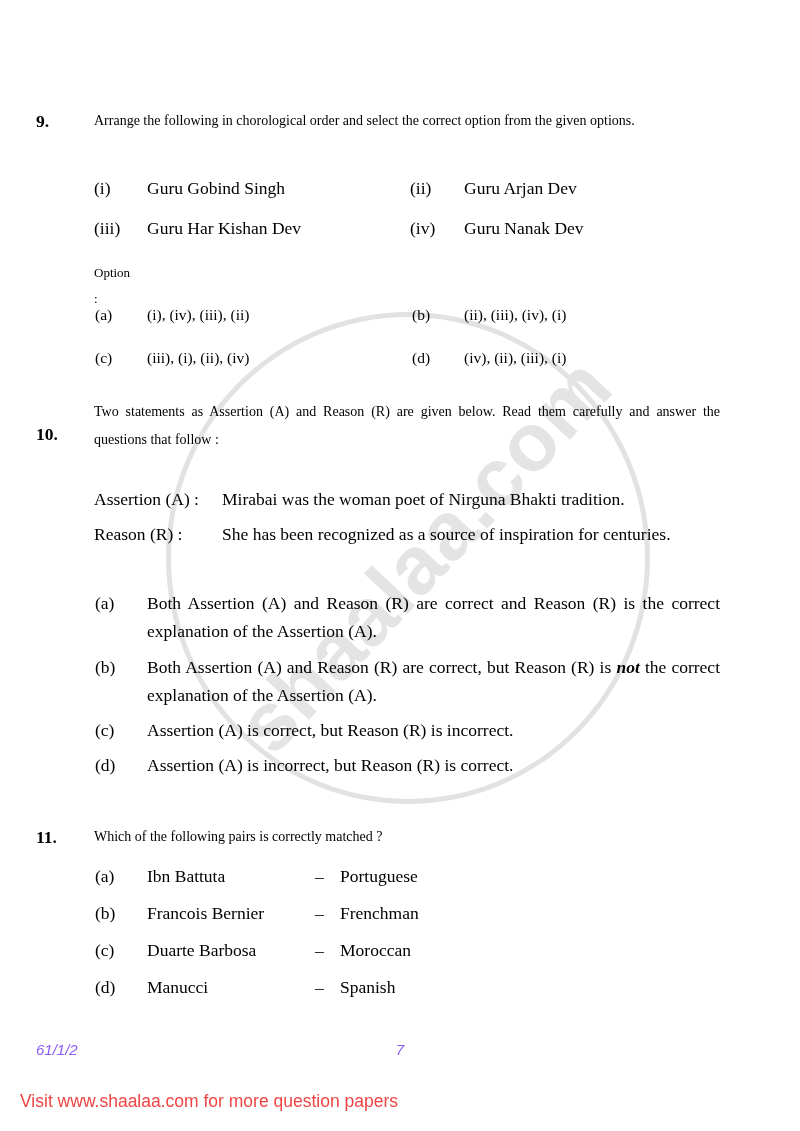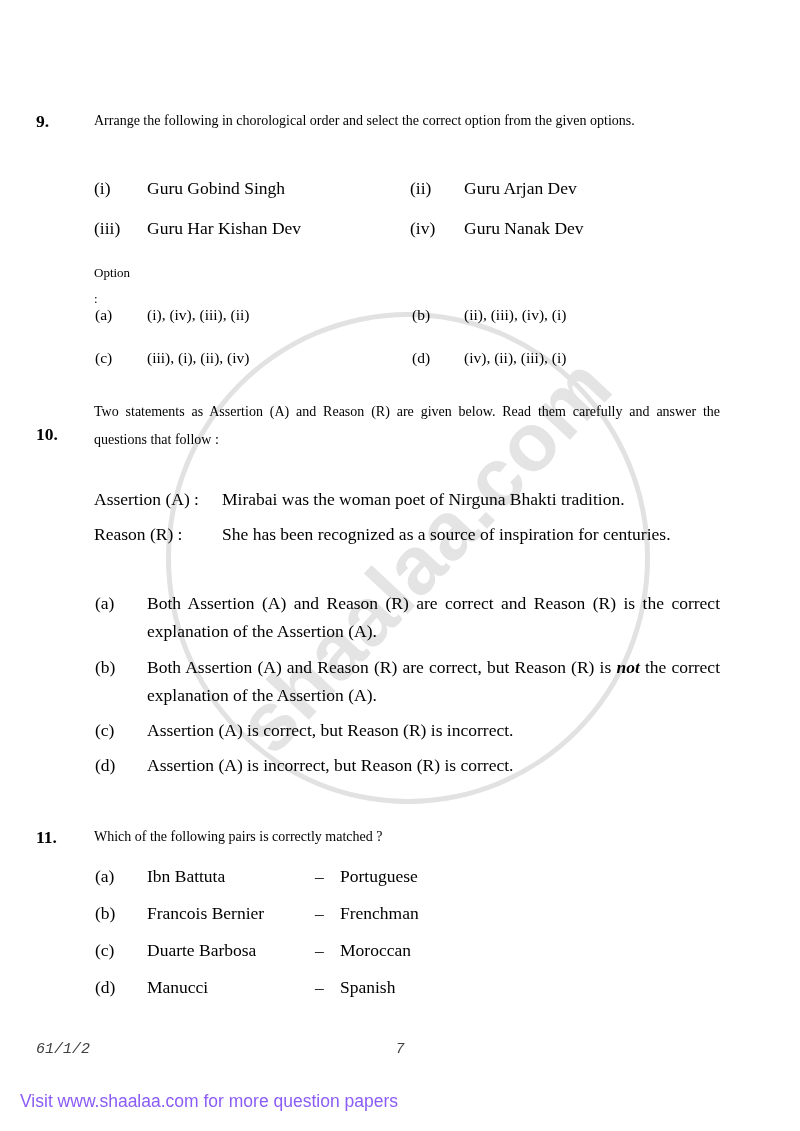--- a/index.html
+++ b/index.html
@@ -125,36 +125,36 @@
   
   .pair-row { position: absolute; font-size: 17.5px; line-height: 26px; }
   .pair-row .pl { position: absolute; left: 95px; }
   .pair-row .pname { position: absolute; left: 147px; }
   .pair-row .pdash { position: absolute; left: 315px; }
   .pair-row .pval { position: absolute; left: 340px; }
 
   
   .footer-item {
     position: absolute;
-    font-family: Liberation Mono, monospace;
+    font-family: Liberation Sans, sans-serif;
     font-style: italic;
     font-size: 15px;
-    color: #404040;
+    color: #8b5cf6;
   }
   #footer-code { left: 36px; top: 1041px; }
   #footer-page { left: 0; top: 1041px; width: 800px; text-align: center; }
   #footer-pto  { left: 0; top: 1041px; width: 764px; text-align: right; }
 
   #site-line {
     position: absolute;
     left: 20px;
     top: 1091px;
     font-family: "Liberation Sans", sans-serif;
     font-size: 17.5px;
-    color: #8b5cf6;
+    color: #ef4444;
   }
 </style>
 </head>
 <body>
 
 <div id="watermark">
   <div class="wm-circle"></div>
   <div class="wm-text">shaalaa.com</div>
 </div>
 

